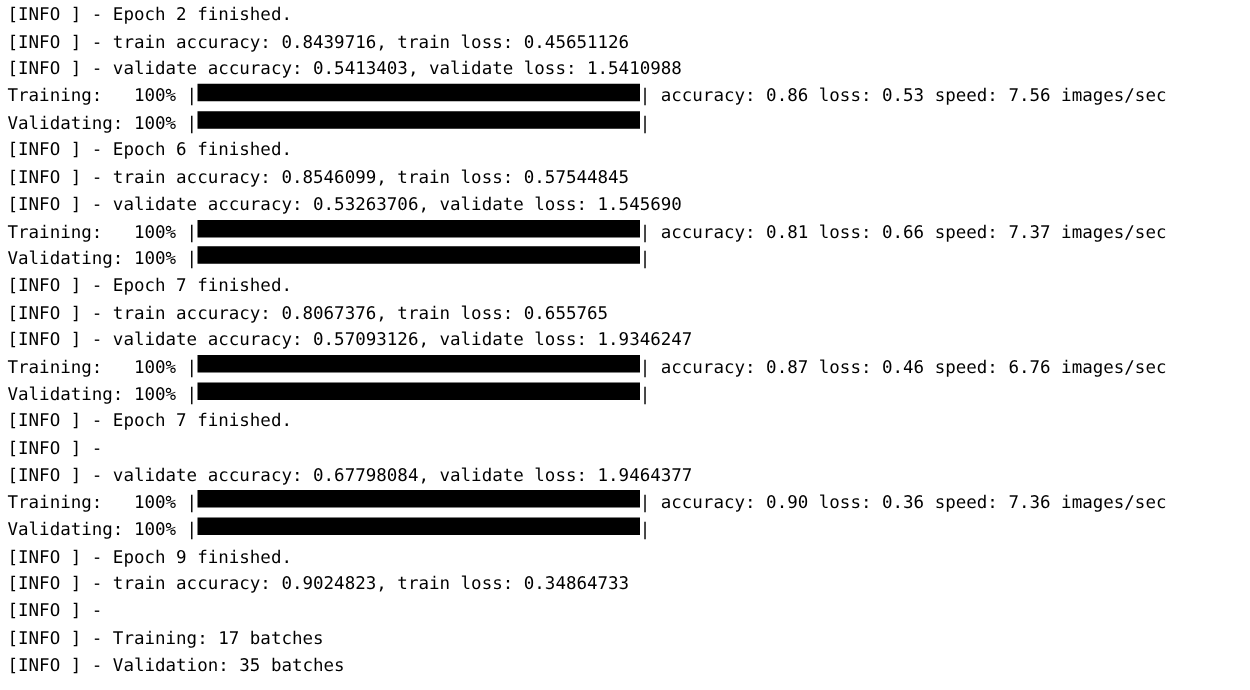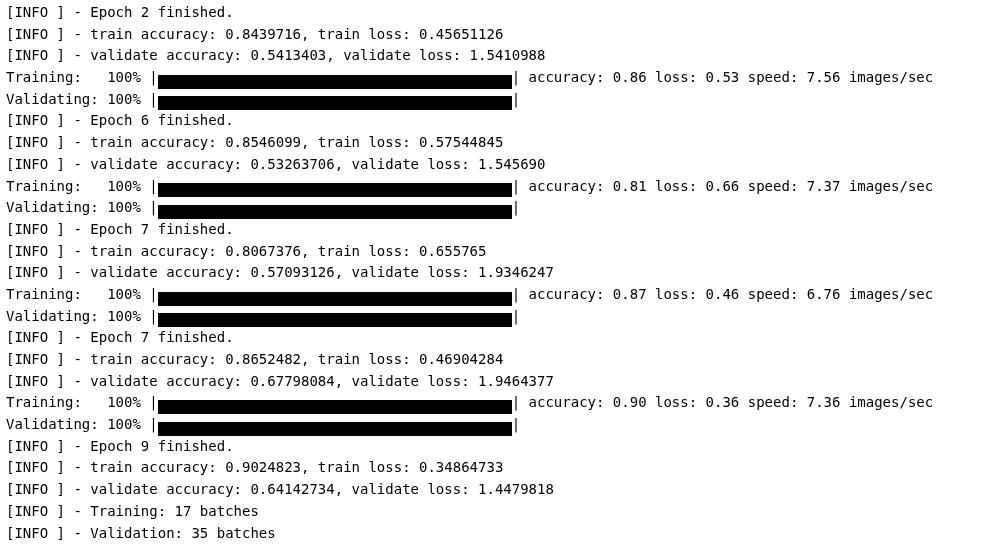--- a/index.html
+++ b/index.html
@@ -6,21 +6,21 @@
     body {
       font-family: "Menlo", "Monaco", "Consolas", monospace;
       font-size: 14px;
       line-height: 1.55;
       background: #ffffff;
       color: #000000;
       padding: 2px 6px;
       white-space: nowrap;
       overflow: hidden;
     }
-    .line { display: flex; align-items: flex-end; height: 21.7px; }
+    .line { display: flex; align-items: flex-start; height: 21.7px; }
     .text { white-space: pre; }
     .bar {
       display: inline-block;
       height: 14px;
       background: #000000;
       vertical-align: middle;
     }
     .bar-train { width: 354px; }
     .bar-val   { width: 354px; }
   </style>
@@ -96,21 +96,20 @@
       <span class="text">Validating: 100% |</span>
       <span class="bar bar-val"></span>
       <span class="text">|</span>
     </div>
     <div class="line">
       <span class="text">[INFO ] - </span>
       <span class="text">Epoch 7 finished.</span>
     </div>
     <div class="line">
       <span class="text">[INFO ] - </span>
-      <span class="text">train accuracy: 0.8652482, train loss: 0.46904284</span>
     </div>
     <div class="line">
       <span class="text">[INFO ] - </span>
       <span class="text">validate accuracy: 0.67798084, validate loss: 1.9464377</span>
     </div>
     <div class="line">
       <span class="text">Training:   100% |</span>
       <span class="bar bar-train"></span>
       <span class="text">|</span>
       <span class="text"> accuracy: 0.90 loss: 0.36 speed: 7.36 images/sec</span>
@@ -123,21 +122,20 @@
     <div class="line">
       <span class="text">[INFO ] - </span>
       <span class="text">Epoch 9 finished.</span>
     </div>
     <div class="line">
       <span class="text">[INFO ] - </span>
       <span class="text">train accuracy: 0.9024823, train loss: 0.34864733</span>
     </div>
     <div class="line">
       <span class="text">[INFO ] - </span>
-      <span class="text">validate accuracy: 0.64142734, validate loss: 1.4479818</span>
     </div>
     <div class="line">
       <span class="text">[INFO ] - </span>
       <span class="text">Training: 17 batches</span>
     </div>
     <div class="line">
       <span class="text">[INFO ] - </span>
       <span class="text">Validation: 35 batches</span>
     </div>
   </div>

